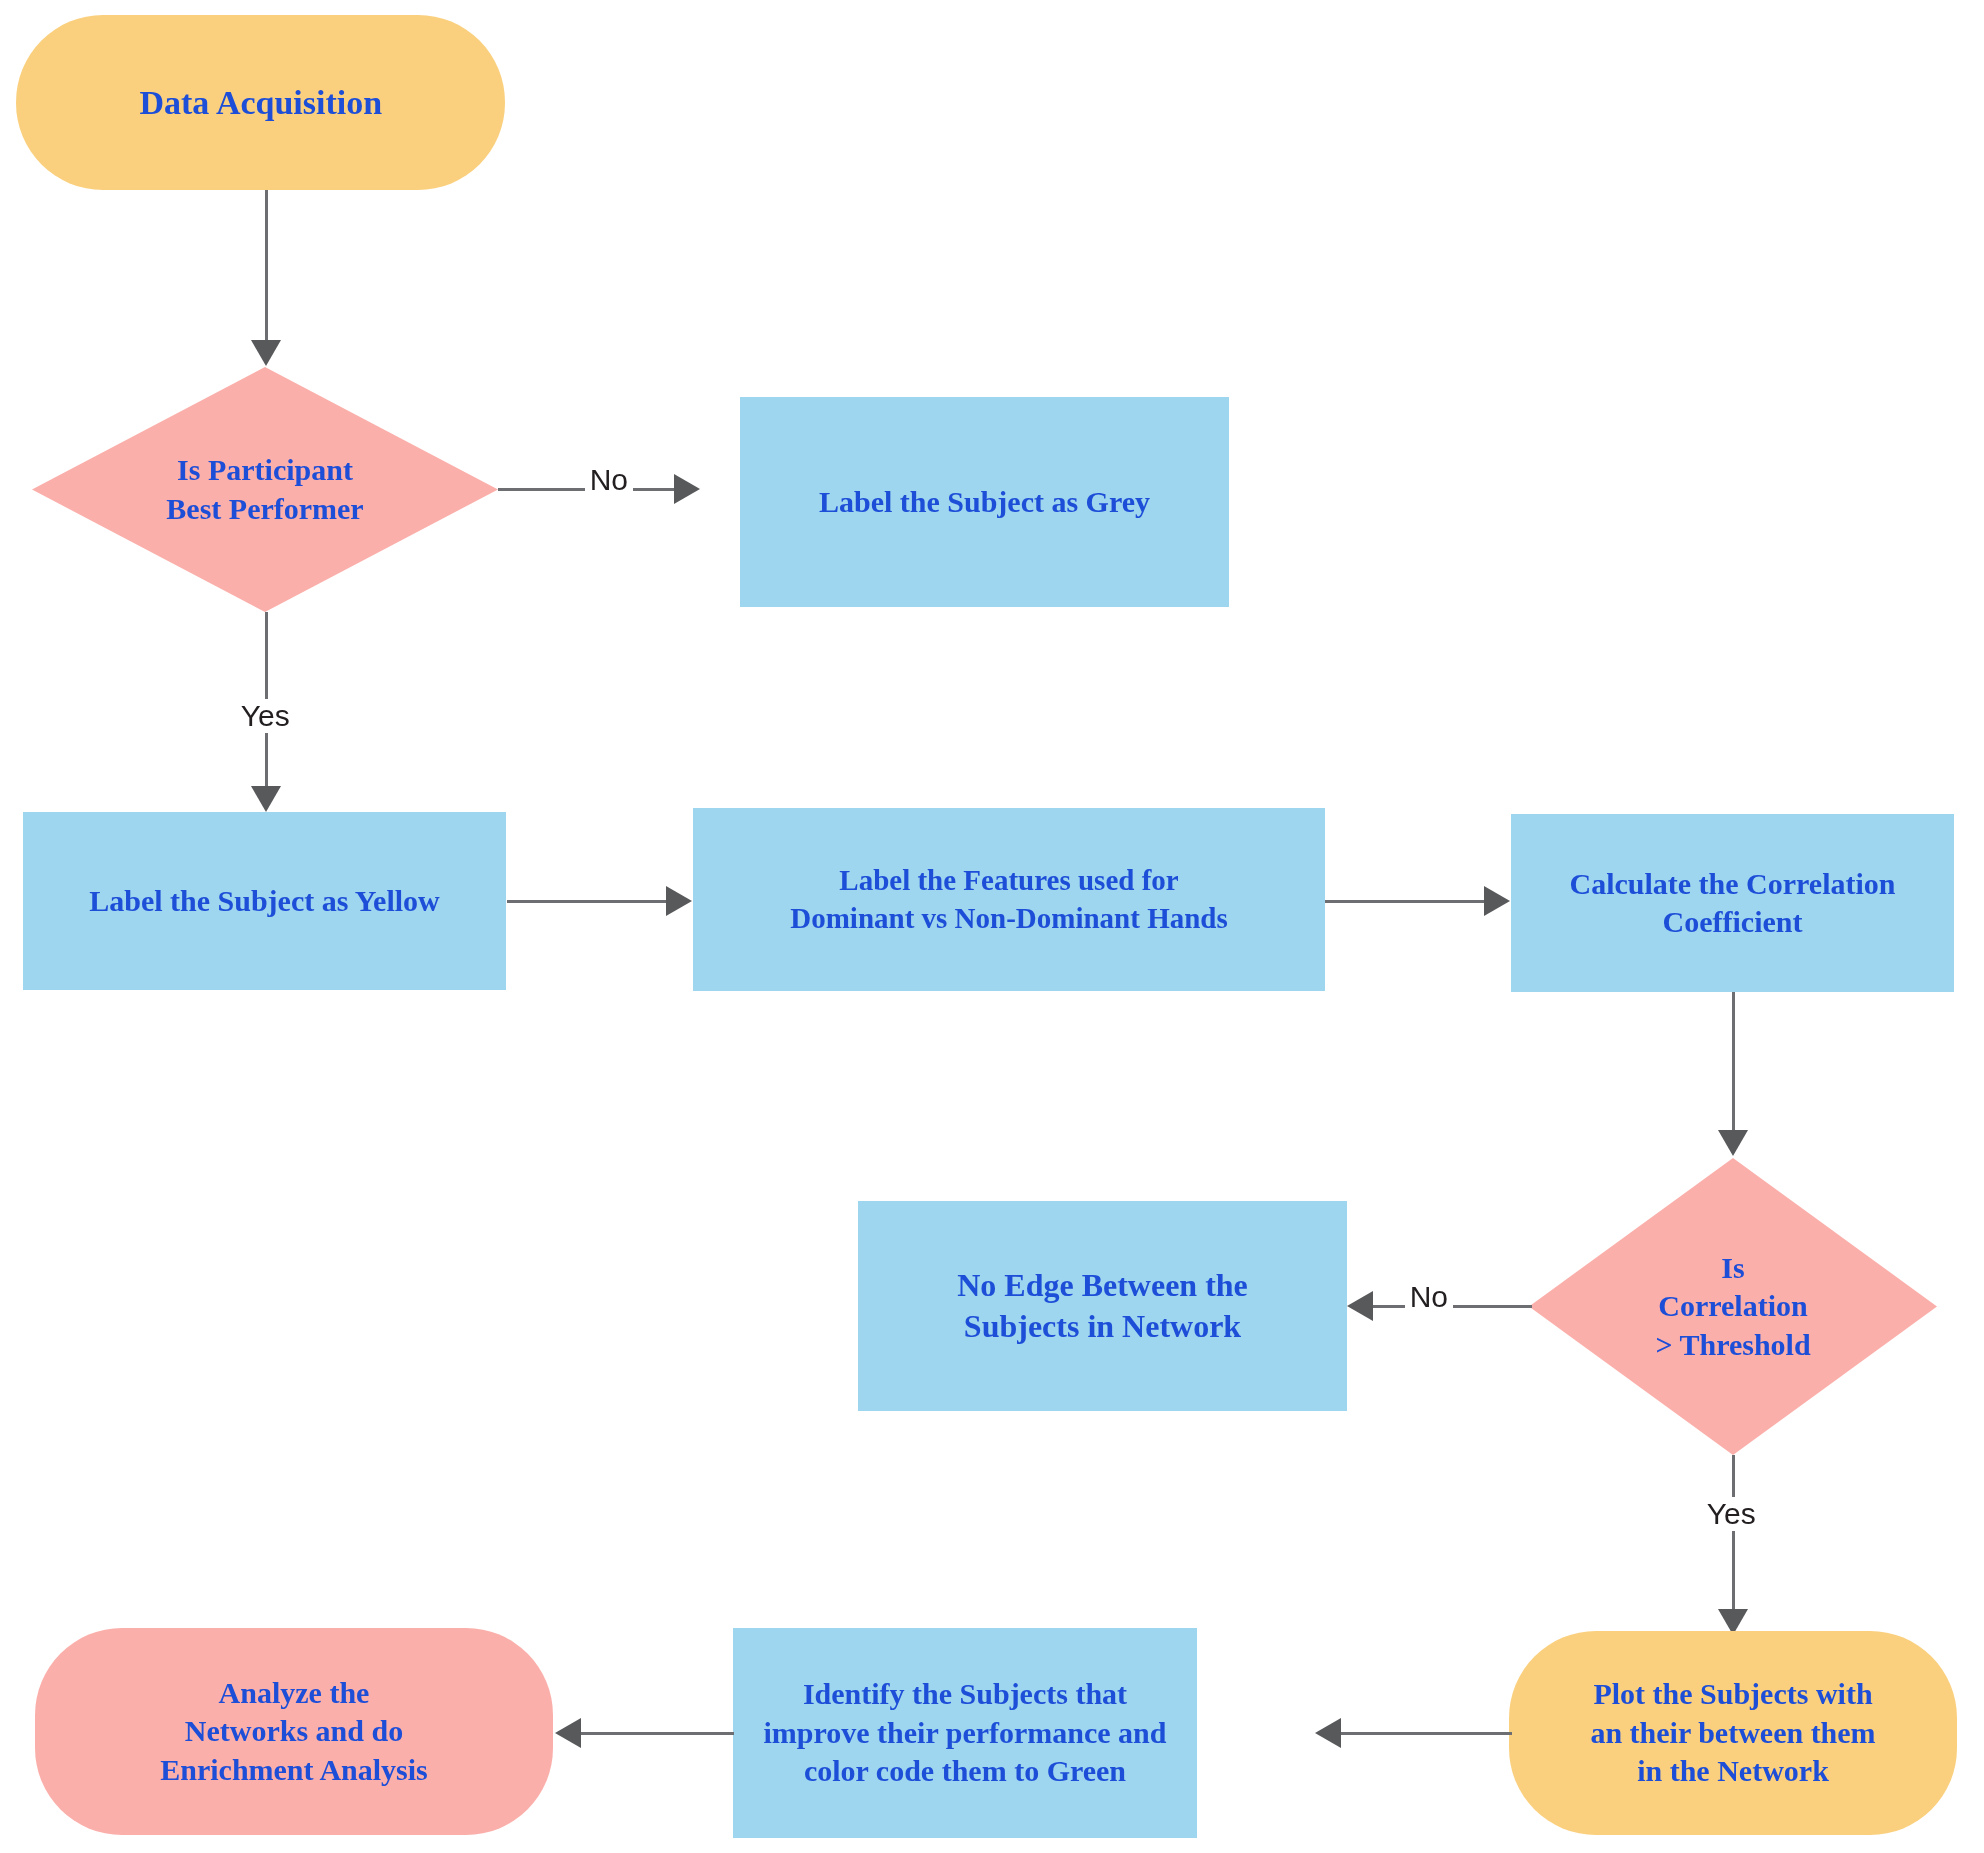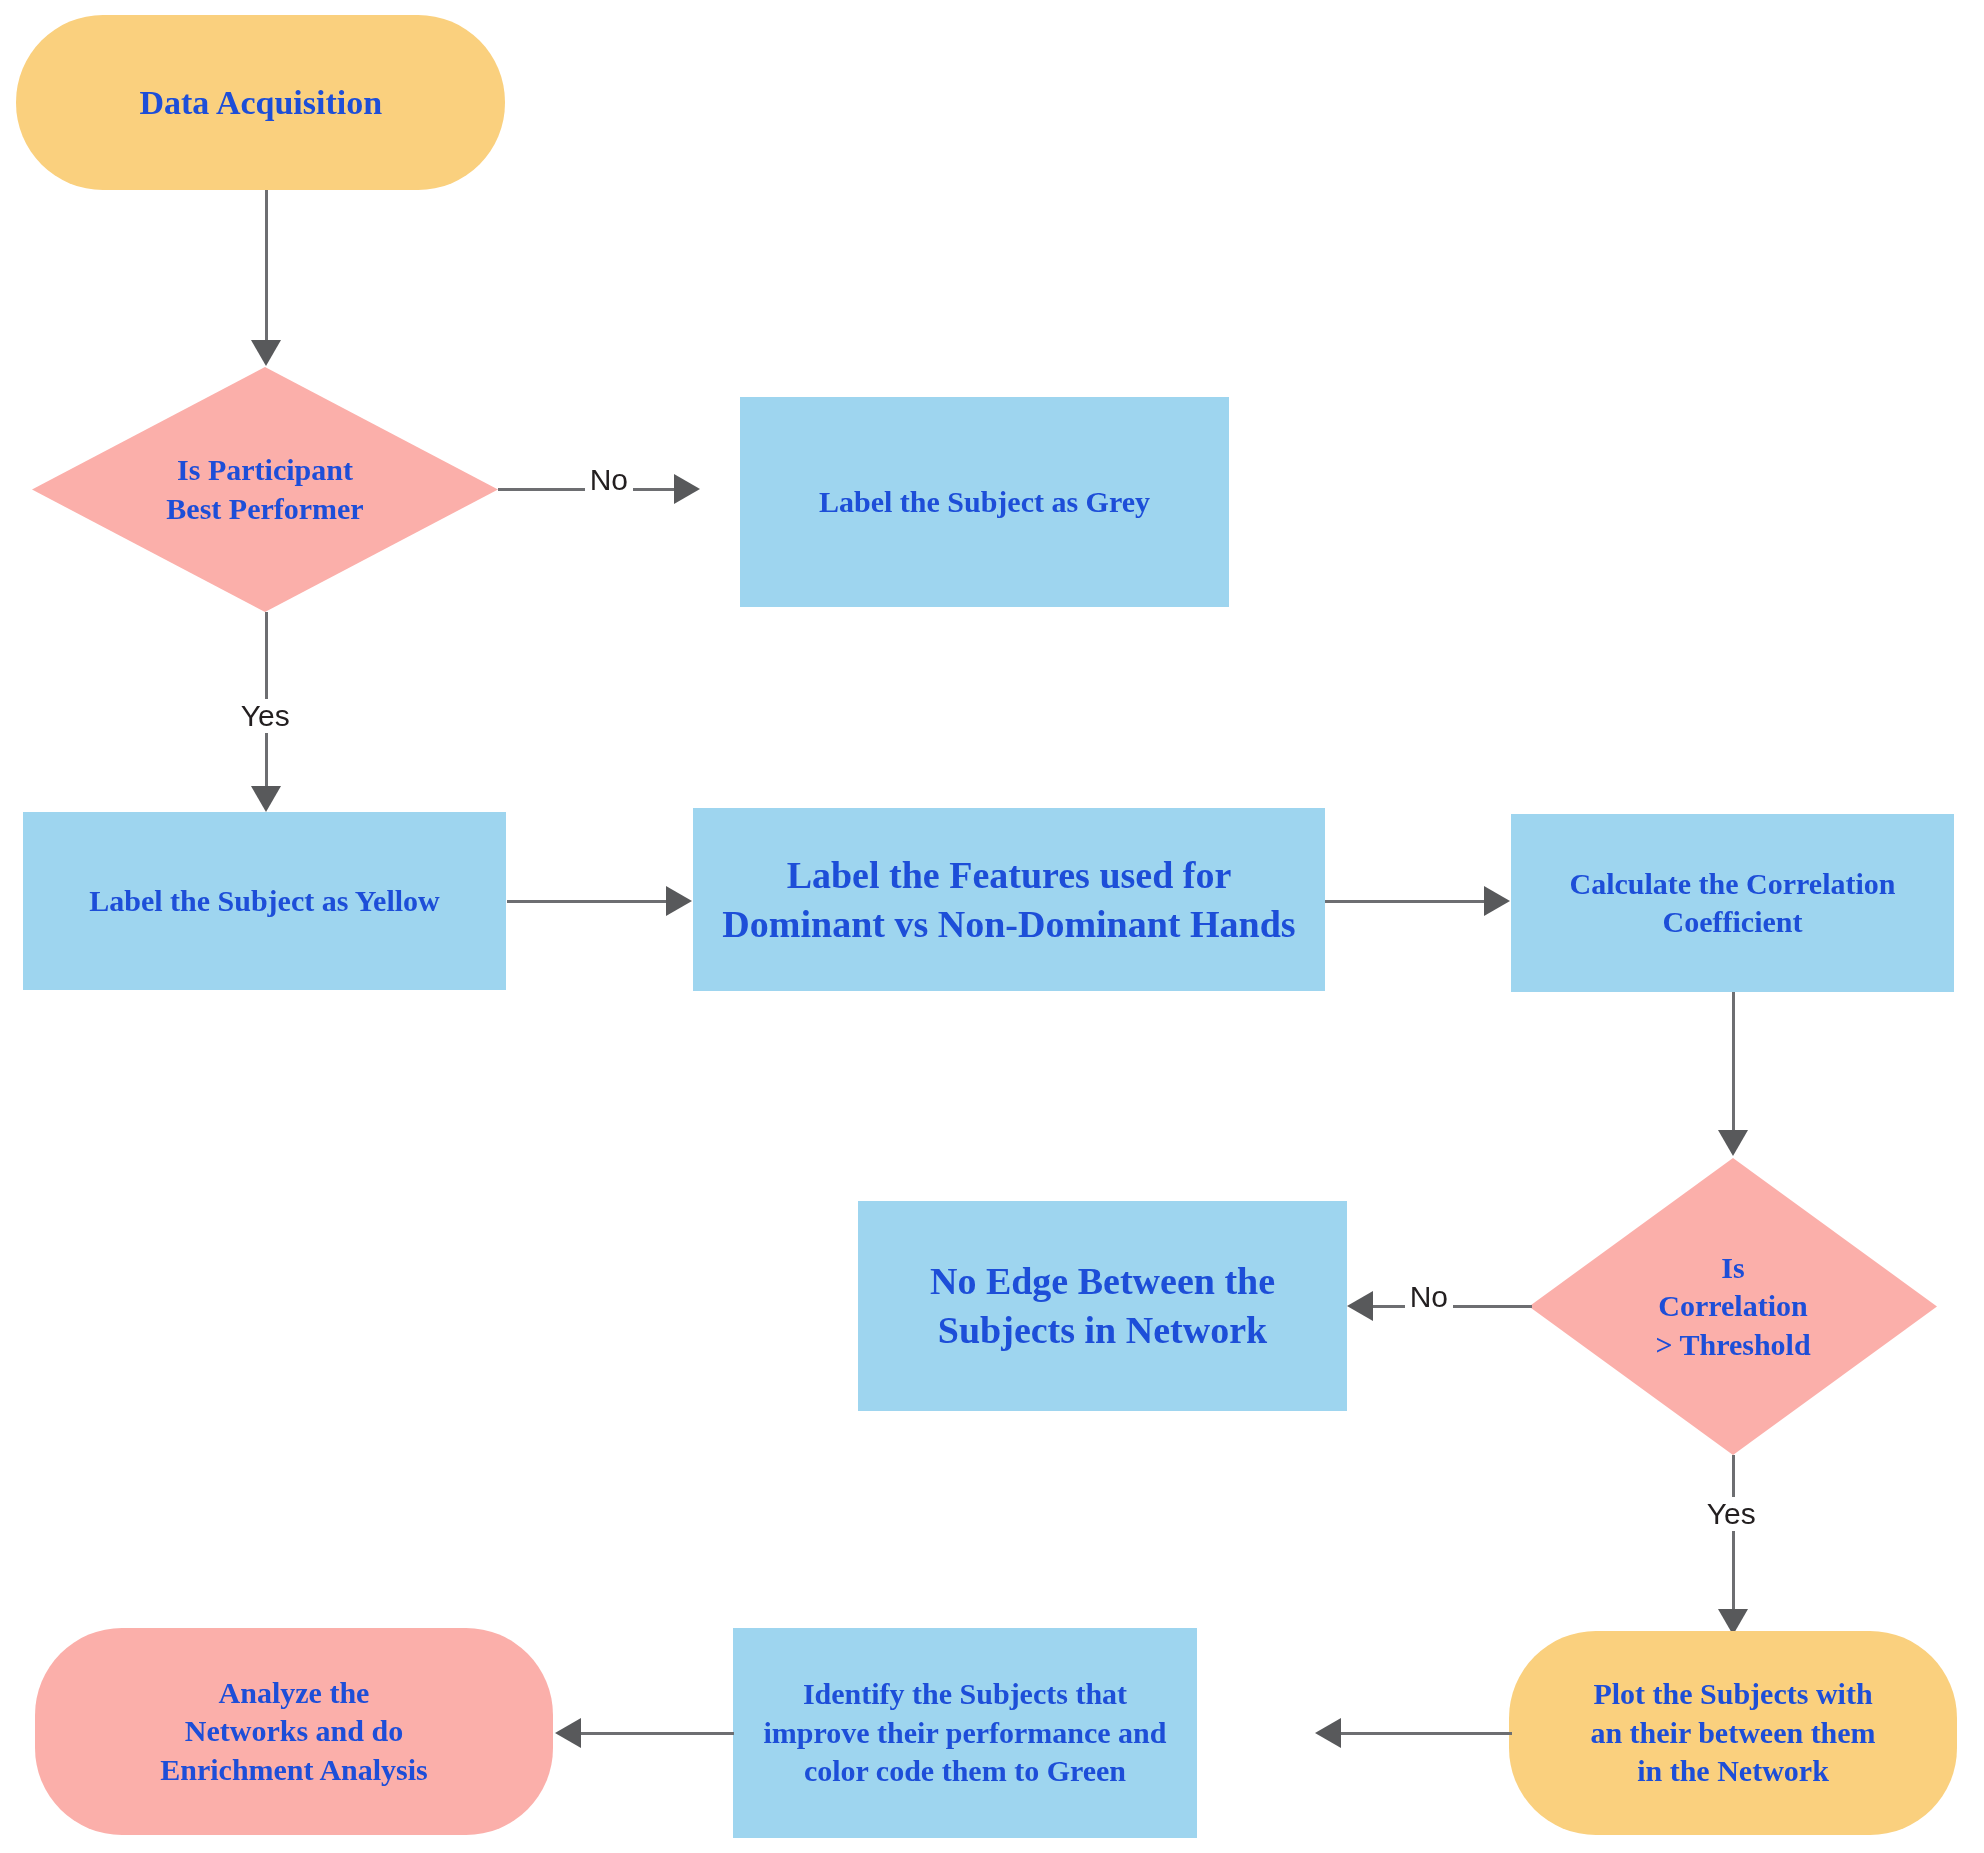--- a/index.html
+++ b/index.html
@@ -116,21 +116,21 @@
   <div class="arrow down" style="left:251px; top:786px;"></div>
   <div class="edge-label" style="left:236px; top:699px; font-size:30px;">Yes</div>
 
   <div class="node rect" style="left:23px; top:812px; width:483px; height:178px; font-size:30px;">
     <span class="txt">Label the Subject as Yellow</span>
   </div>
 
   <div class="line h" style="left:507px; top:900px; width:175px;"></div>
   <div class="arrow right" style="left:666px; top:886px;"></div>
 
-  <div class="node rect" style="left:693px; top:808px; width:632px; height:183px; font-size:38px;">
+  <div class="node rect" style="left:693px; top:808px; width:632px; height:183px; font-size:29px;">
     <span class="txt">
       <span>Label the Features used for</span><br>
       <span>Dominant vs Non-Dominant Hands</span>
     </span>
   </div>
 
   <div class="line h" style="left:1325px; top:900px; width:175px;"></div>
   <div class="arrow right" style="left:1484px; top:886px;"></div>
 
   <div class="node rect" style="left:1511px; top:814px; width:443px; height:178px; font-size:30px;">
@@ -149,21 +149,21 @@
       <span>Is</span><br>
       <span>Correlation</span><br>
       <span>&gt; Threshold</span>
     </span>
   </div>
 
   <div class="line h" style="left:1372px; top:1305px; width:160px;"></div>
   <div class="arrow left" style="left:1347px; top:1291px;"></div>
   <div class="edge-label" style="left:1405px; top:1280px; font-size:30px;">No</div>
 
-  <div class="node rect" style="left:858px; top:1201px; width:489px; height:210px; font-size:38px;">
+  <div class="node rect" style="left:858px; top:1201px; width:489px; height:210px; font-size:32px;">
     <span class="txt">
       <span>No Edge Between the</span><br>
       <span>Subjects in Network</span>
     </span>
   </div>
 
   <div class="line v" style="left:1732px; top:1455px; height:169px;"></div>
   <div class="arrow down" style="left:1718px; top:1609px;"></div>
   <div class="edge-label" style="left:1702px; top:1497px; font-size:30px;">Yes</div>
 

